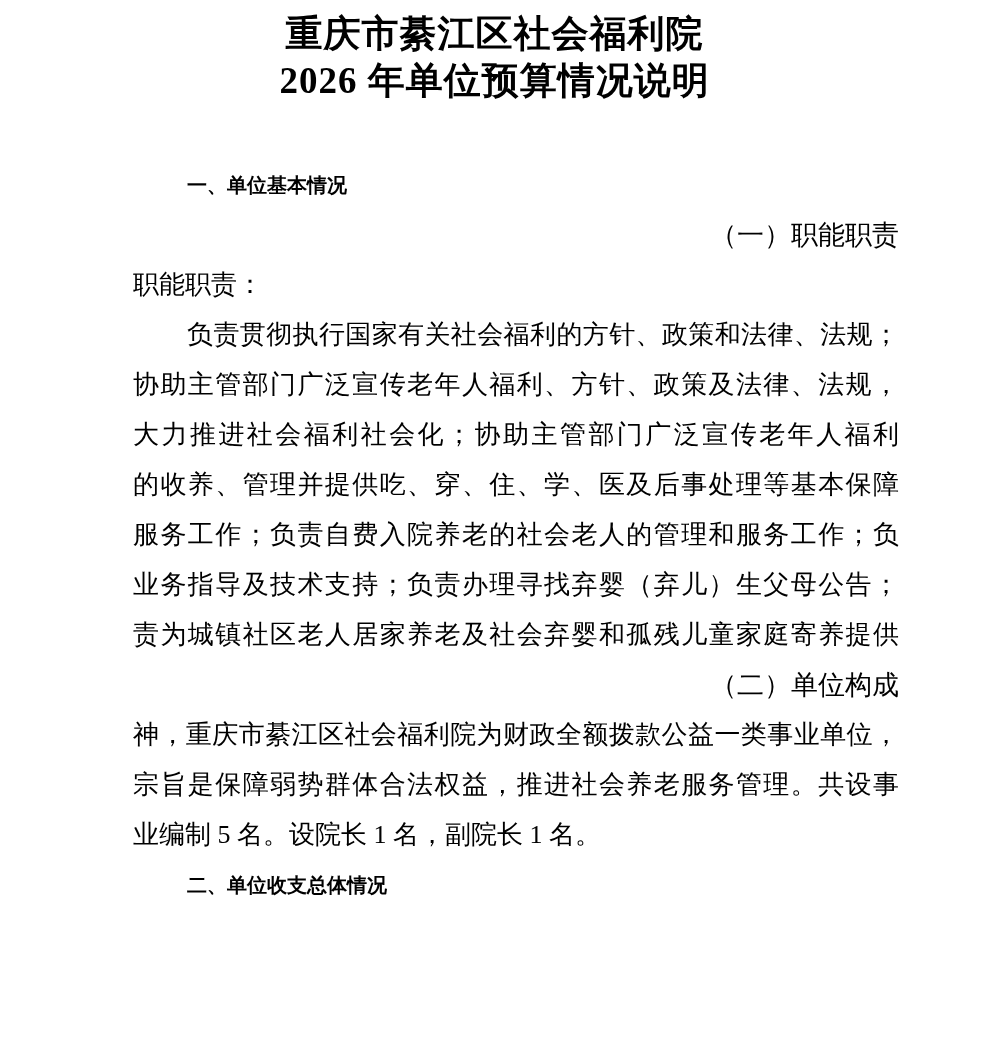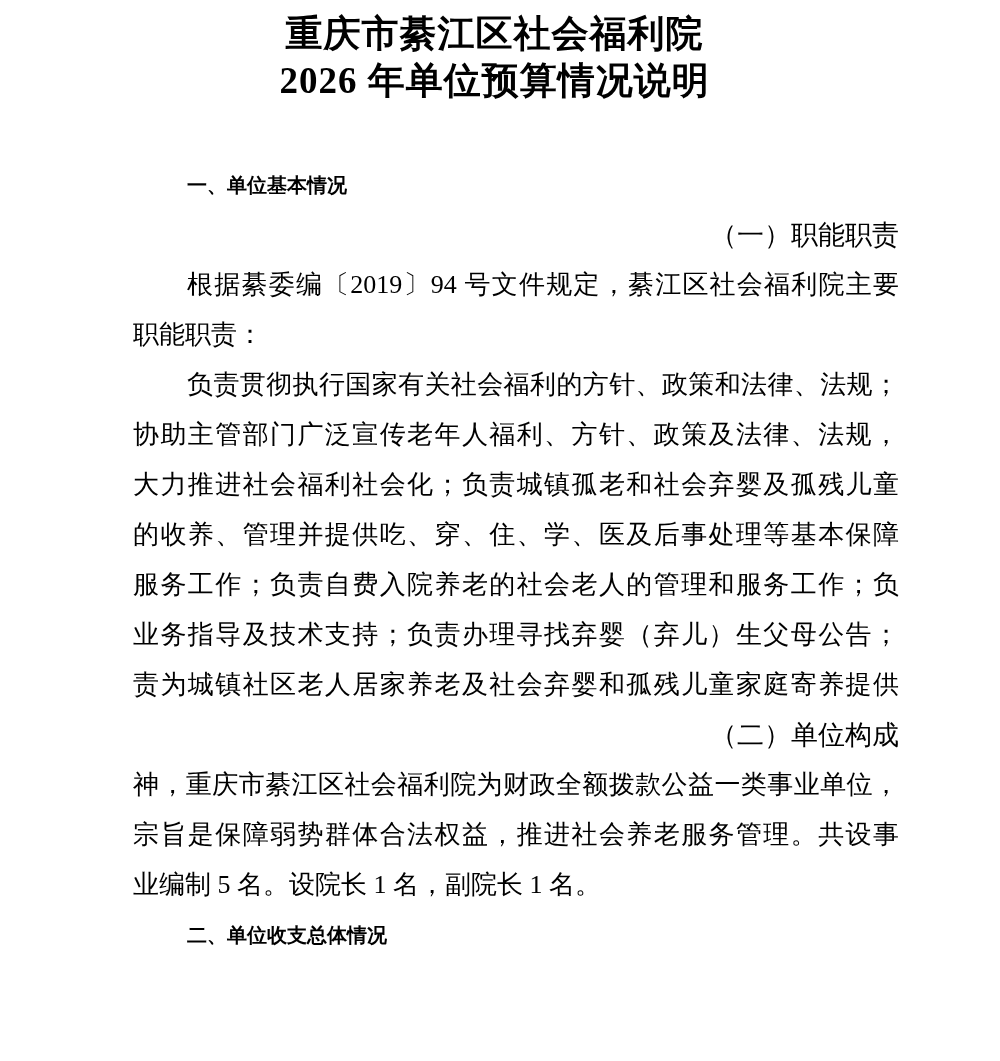--- a/index.html
+++ b/index.html
@@ -61,25 +61,24 @@
 <div class="page">
 
   <div class="title-block">
     <div>重庆市綦江区社会福利院</div>
     <div>2026 年单位预算情况说明</div>
   </div>
 
   <div class="content">
     <div class="line l-h1">一、单位基本情况</div>
     <div class="line l-h2">（一）职能职责</div>
-    <div class="line l-p l-first">根据綦委编〔2019〕94 号文件规定，綦江区社会福利院主要</div>
     <div class="line l-p l-last">职能职责：</div>
     <div class="line l-p l-first">负责贯彻执行国家有关社会福利的方针、政策和法律、法规；</div>
     <div class="line l-p">协助主管部门广泛宣传老年人福利、方针、政策及法律、法规，</div>
-    <div class="line l-p">大力推进社会福利社会化；负责城镇孤老和社会弃婴及孤残儿童</div>
+    <div class="line l-p">大力推进社会福利社会化；协助主管部门广泛宣传老年人福利</div>
     <div class="line l-p">的收养、管理并提供吃、穿、住、学、医及后事处理等基本保障</div>
     <div class="line l-p">服务工作；负责自费入院养老的社会老人的管理和服务工作；负</div>
     <div class="line l-p">业务指导及技术支持；负责办理寻找弃婴（弃儿）生父母公告；</div>
     <div class="line l-p">责为城镇社区老人居家养老及社会弃婴和孤残儿童家庭寄养提供</div>
     <div class="line l-h2">（二）单位构成</div>
     <div class="line l-p">神，重庆市綦江区社会福利院为财政全额拨款公益一类事业单位，</div>
     <div class="line l-p">宗旨是保障弱势群体合法权益，推进社会养老服务管理。共设事</div>
     <div class="line l-p l-last">业编制 5 名。设院长 1 名，副院长 1 名。</div>
     <div class="line l-h1">二、单位收支总体情况</div>
   </div>

